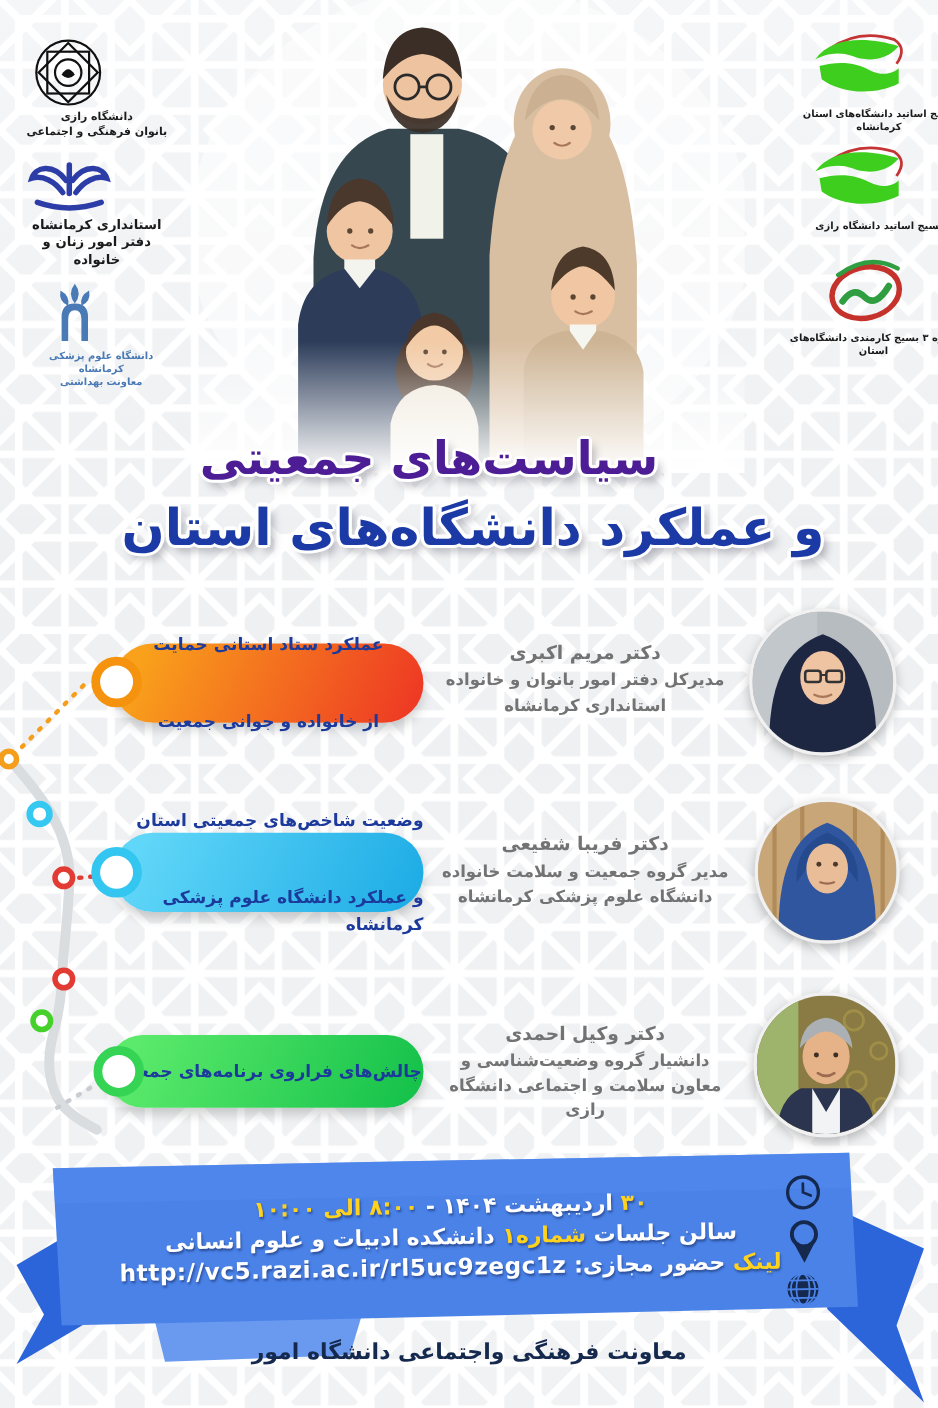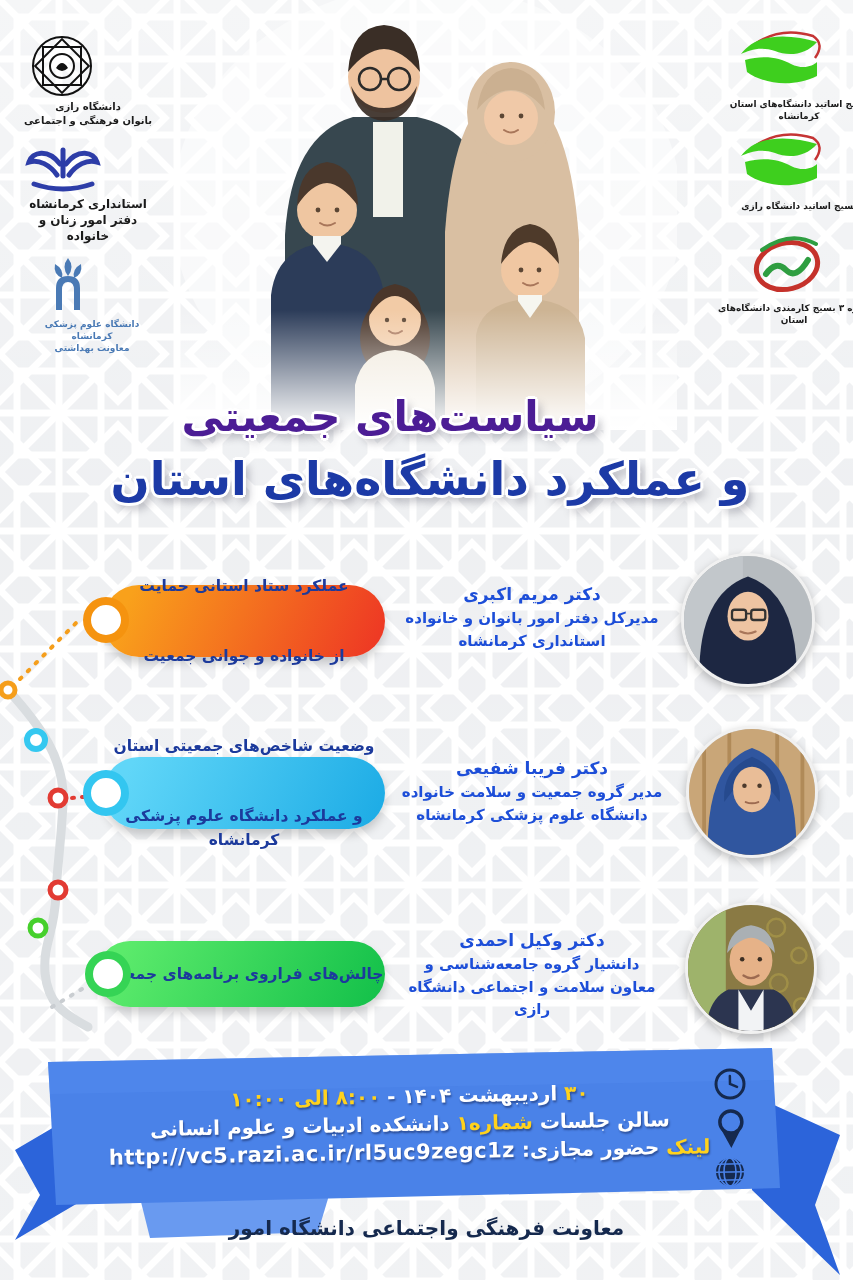--- a/index.html
+++ b/index.html
@@ -16,29 +16,29 @@
 
   
   .title1{left:0;top:392px;width:780px;text-align:center;font-size:42px;font-weight:900;color:#4c1d95;direction:rtl;
     text-shadow:2px 2px 0 #fff,-2px -2px 0 #fff,2px -2px 0 #fff,-2px 2px 0 #fff,0 3px 0 #fff,3px 0 0 #fff,-3px 0 0 #fff,0 -3px 0 #fff,5px 6px 8px rgba(40,40,60,.35);}
   .title2{left:0;top:452px;width:860px;text-align:center;font-size:46px;font-weight:900;color:#1c3aa6;direction:rtl;
     text-shadow:2px 2px 0 #fff,-2px -2px 0 #fff,2px -2px 0 #fff,-2px 2px 0 #fff,0 3px 0 #fff,3px 0 0 #fff,-3px 0 0 #fff,0 -3px 0 #fff,5px 6px 8px rgba(40,40,60,.35);}
 
   
   .pill{border-radius:40px;color:#1c3a9c;font-weight:800;font-size:15.5px;line-height:1.55;display:flex;flex-direction:column;justify-content:center;text-align:center;direction:rtl;z-index:2;box-shadow:0 6px 10px rgba(0,0,0,.18);gap:45px;}
   .pill1{left:103px;top:585px;width:282px;height:72px;background:linear-gradient(115deg,#f9a11b 10%,#ee3a24 95%);}
-  .pill2{left:103px;top:757px;width:282px;height:72px;background:linear-gradient(115deg,#60d6f8 10%,#1fade6 95%);}
+  .pill2{left:103px;top:757px;width:282px;height:72px;background:linear-gradient(115deg,#60d6f8 10%,#1fade6 95%);text-align:right;}
   .pill3{left:97px;top:941px;width:288px;height:66px;background:linear-gradient(115deg,#5bea6b 10%,#16c24b 95%);}
   .hole{width:30px;height:30px;background:#fff;border-radius:50%;z-index:3;}
   .hole1{left:83px;top:597px;border:8px solid #f5930f;}
   .hole2{left:83px;top:770px;border:8px solid #33c6f0;}
   .hole3{left:85px;top:951px;border:8px solid #35d455;}
 
   
-  .spk{width:280px;text-align:center;direction:rtl;color:#1d4ed8;font-weight:800;}
+  .spk{width:280px;text-align:center;direction:rtl;color:#737373;font-weight:800;}
   .spk .name{font-size:17px;margin-bottom:3px;}
   .spk .role{font-size:15px;line-height:1.5;}
   .photo{border-radius:50%;overflow:hidden;border:3px solid #f1f1f1;box-shadow:0 4px 10px rgba(0,0,0,.25);z-index:2;background:#ccc;}
 
   
   .banner-content{left:110px;top:1058px;width:600px;height:132px;transform:rotate(-1.1deg);display:flex;flex-direction:column;justify-content:center;gap:4px;text-align:center;direction:rtl;z-index:3;}
   .brow{font-size:20px;font-weight:800;color:#ffffff;white-space:nowrap;text-shadow:1px 2px 2px rgba(10,20,60,.45);}
   .yellow{color:#ffd21d;}
   .url{direction:ltr;unicode-bidi:embed;font-size:21px;font-weight:800;letter-spacing:.5px;}
   .bicon{z-index:3;transform:rotate(-1.1deg);}
@@ -263,21 +263,21 @@
       <path d="M45,58 Q50,60 55,58" stroke="#9c6a50" stroke-width="1.6" fill="none" stroke-linecap="round"></path>
     </svg>
   </div>
 
   <div class="abs pill pill3">
     <span>چالش‌های فراروی برنامه‌های جمعیتی</span>
   </div>
   <div class="abs hole hole3"></div>
   <div class="abs spk" style="left:392px;top:930px">
     <div class="name">دکتر وکیل احمدی</div>
-    <div class="role">دانشیار گروه جامعه‌شناسی و</div>
+    <div class="role">دانشیار گروه وضعیت‌شناسی و</div>
     <div class="role">معاون سلامت و اجتماعی  دانشگاه رازی</div>
   </div>
   <div class="abs photo" style="left:685px;top:902px;width:126px;height:126px">
     <svg width="126" height="126" viewBox="0 0 100 100">
       <rect width="100" height="100" fill="#8a7a44"></rect>
       <rect width="30" height="100" fill="#9eb36b"></rect>
       <g fill="none" stroke="#a69549" stroke-width="2" opacity="0.8">
         <circle cx="70" cy="18" r="7"></circle>
           <circle cx="88" cy="40" r="6"></circle>
           <circle cx="72" cy="62" r="7"></circle>

